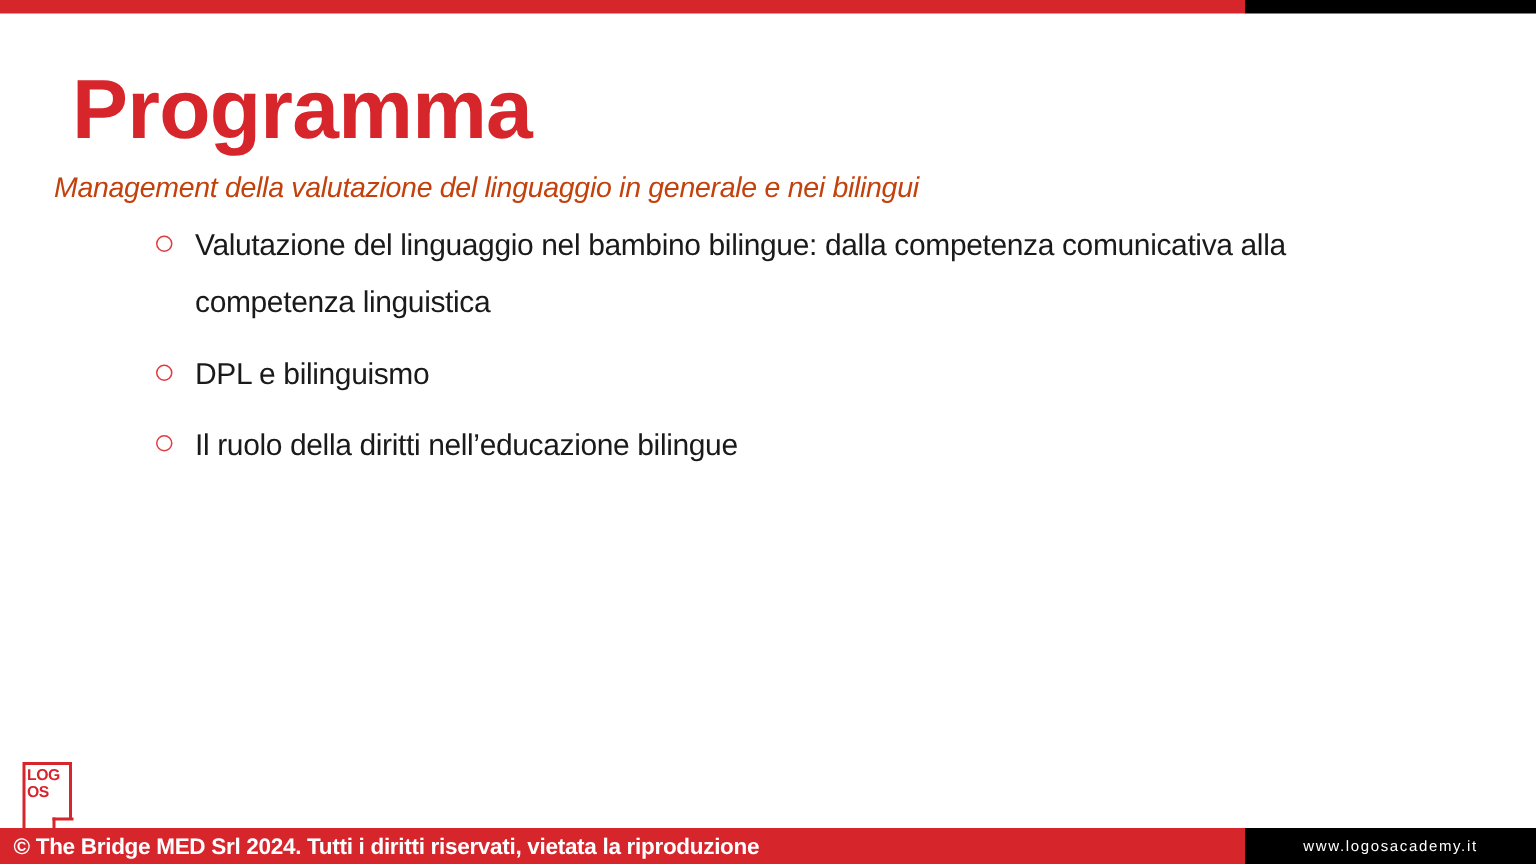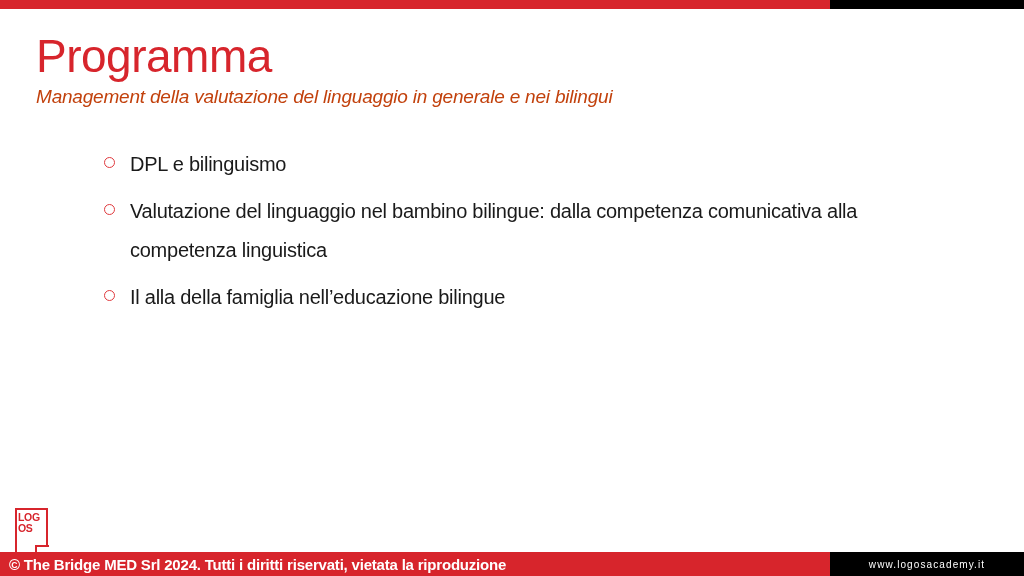--- a/index.html
+++ b/index.html
@@ -43,24 +43,24 @@
   }
 
   
   .title-block {
     position: absolute;
     top: 32px;
     left: 36px;
     width: 940px;
   }
   .slide-title {
-    margin: 0;
-    font-family: "Liberation Sans", sans-serif;
-    font-size: 46px;
-    font-weight: normal;
+    margin: 12px;
+    font-family: "Liberation Sans", sans-serif;
+    font-size: 56px;
+    font-weight: bold;
     letter-spacing: -0.5px;
     color: #d7252c;
     line-height: 1.05;
   }
   .slide-subtitle {
     margin: 6px 0 0 0;
     font-family: Liberation Sans, sans-serif;
     font-size: 19px;
     font-style: italic;
     font-weight: normal;
@@ -209,29 +209,29 @@
   </div>
 
   <div class="title-block">
     <h1 class="slide-title">Programma</h1>
     <p class="slide-subtitle">Management della valutazione del linguaggio in generale e nei bilingui</p>
   </div>
 
   <ul class="bullet-list">
     <li class="bullet-item">
       <span class="bullet-marker"></span>
+      <span class="bullet-text">Valutazione del linguaggio nel bambino bilingue: dalla competenza comunicativa alla competenza linguistica</span>
+    </li>
+    <li class="bullet-item">
+      <span class="bullet-marker"></span>
       <span class="bullet-text">DPL e bilinguismo</span>
     </li>
     <li class="bullet-item">
       <span class="bullet-marker"></span>
-      <span class="bullet-text">Valutazione del linguaggio nel bambino bilingue: dalla competenza comunicativa alla competenza linguistica</span>
-    </li>
-    <li class="bullet-item">
-      <span class="bullet-marker"></span>
-      <span class="bullet-text">Il alla della famiglia nell’educazione bilingue</span>
+      <span class="bullet-text">Il ruolo della diritti nell’educazione bilingue</span>
     </li>
   </ul>
 
   <div class="logo">
     <div class="logo-frame"></div>
     <div class="logo-notch"></div>
     <div class="logo-notch-edge-v"></div>
     <div class="logo-notch-edge-h"></div>
     <div class="logo-text">
       <div>LOG</div>

